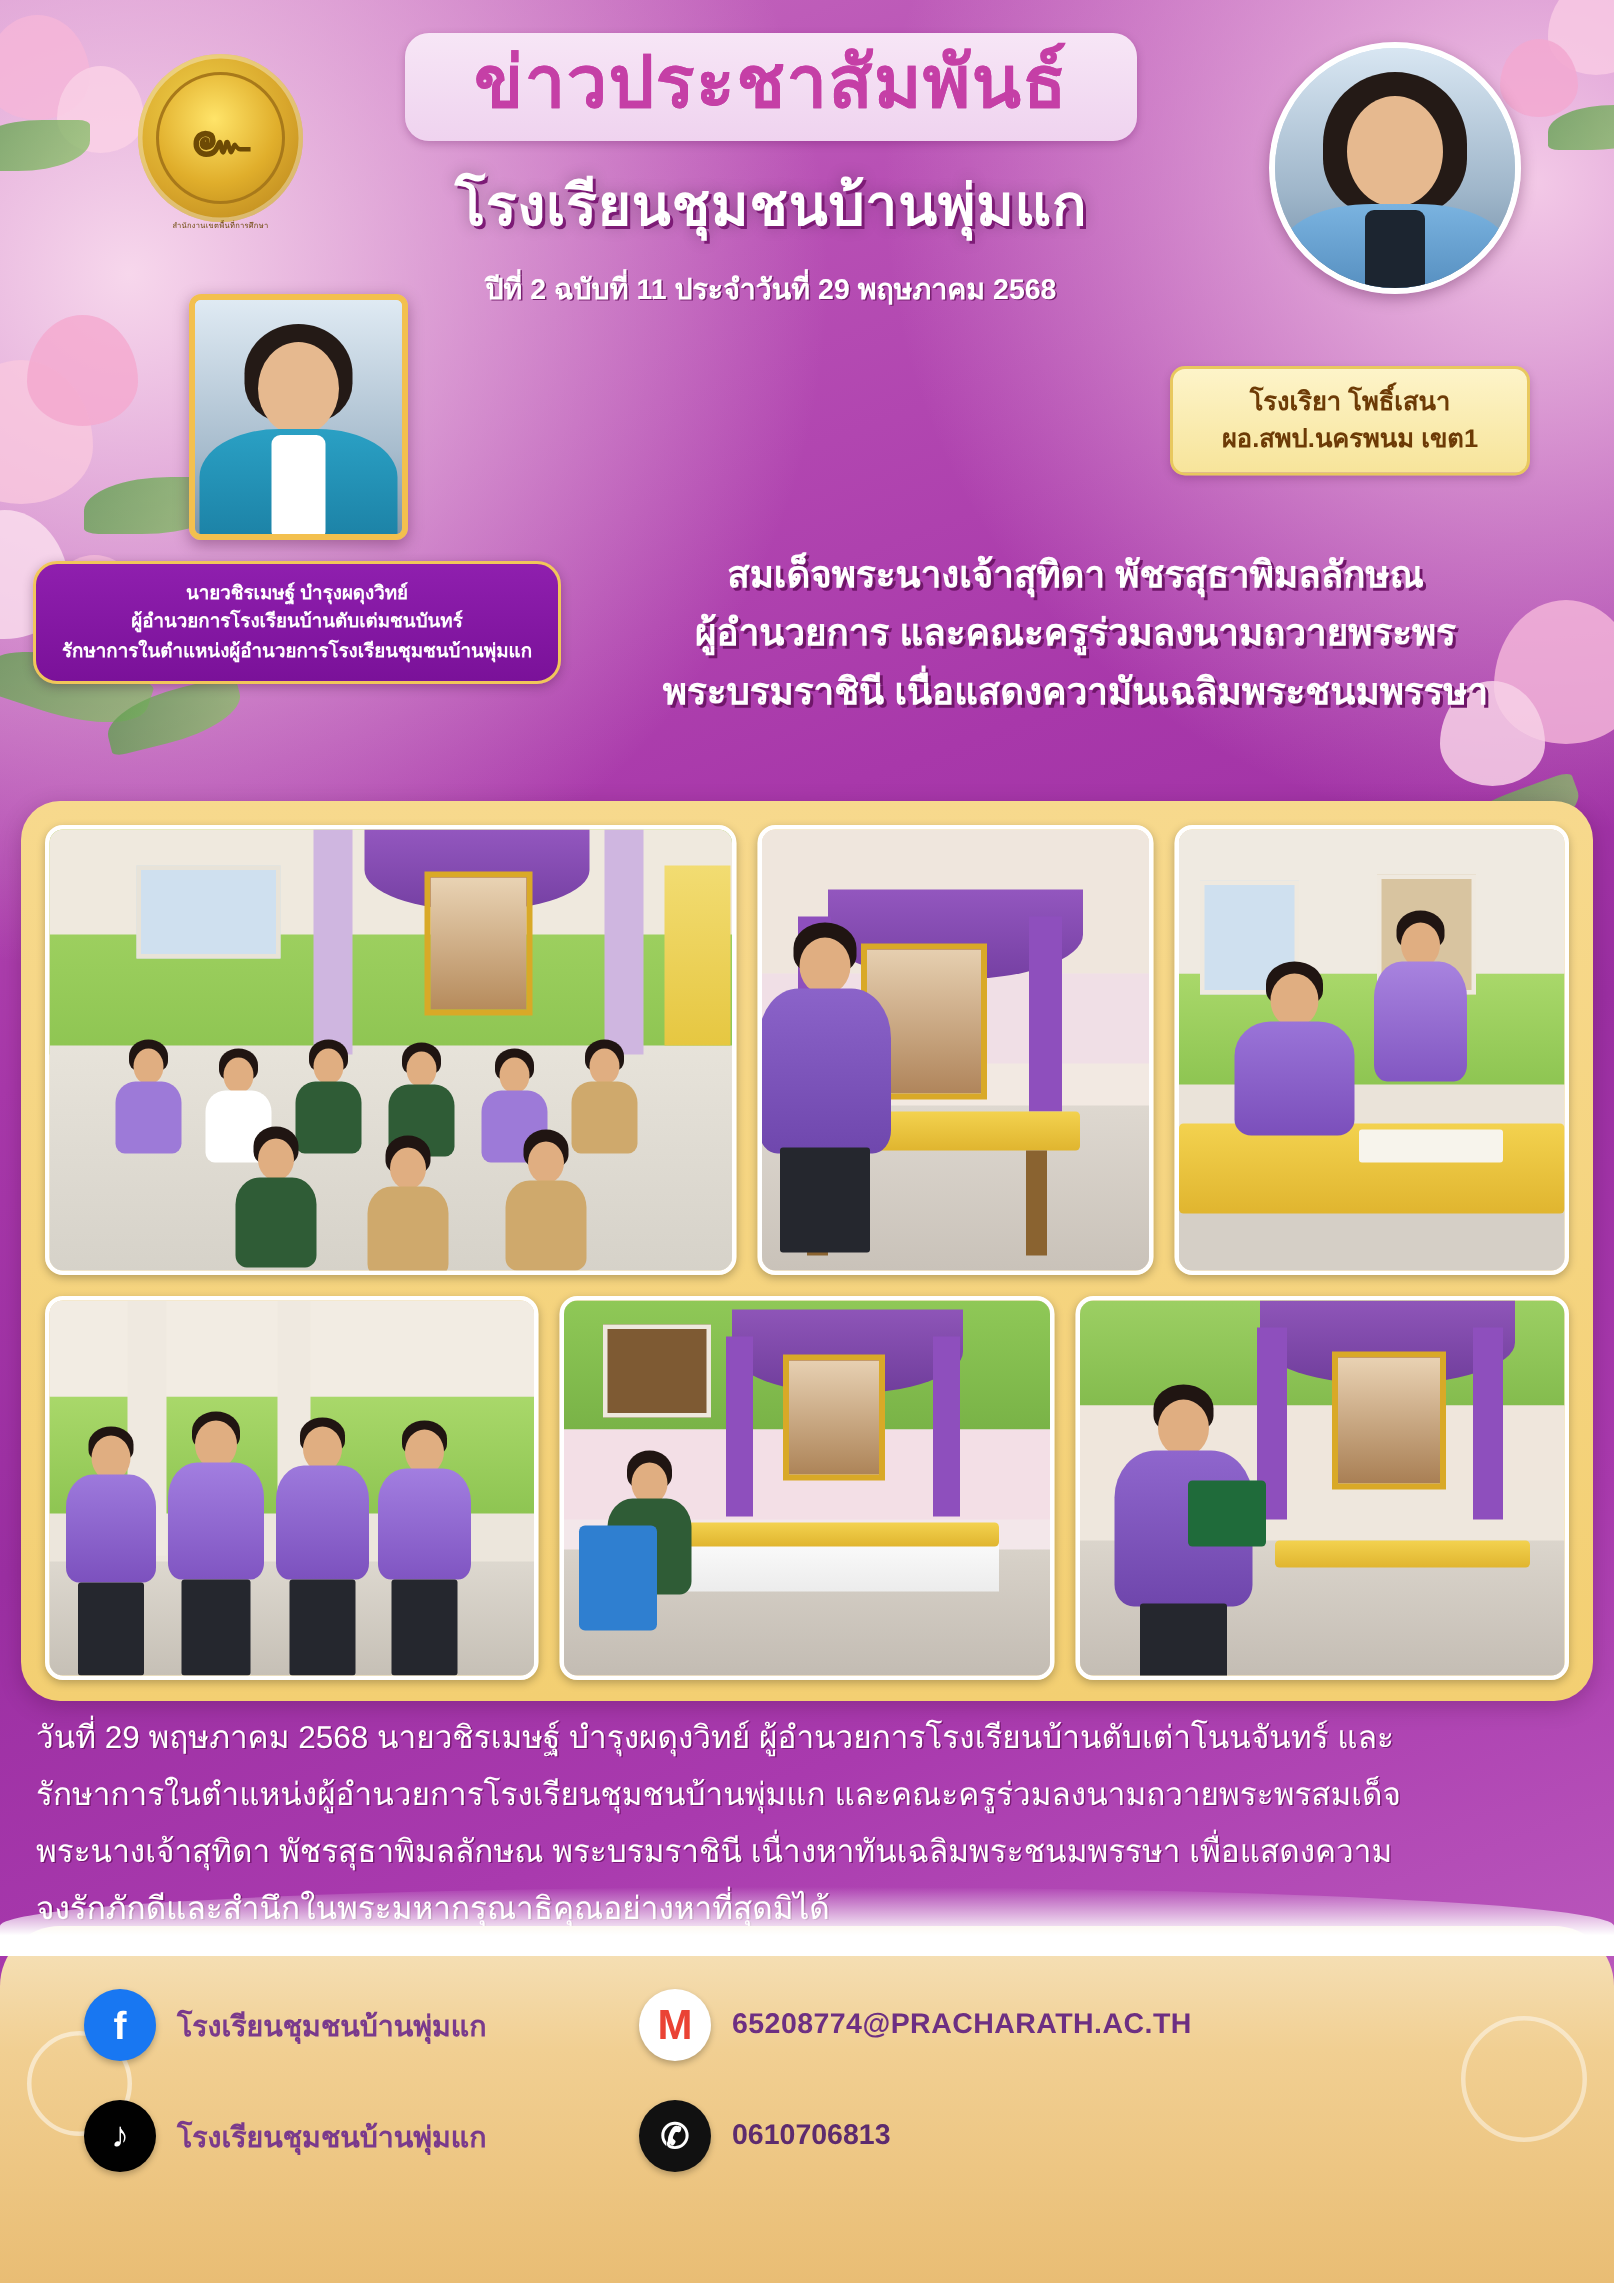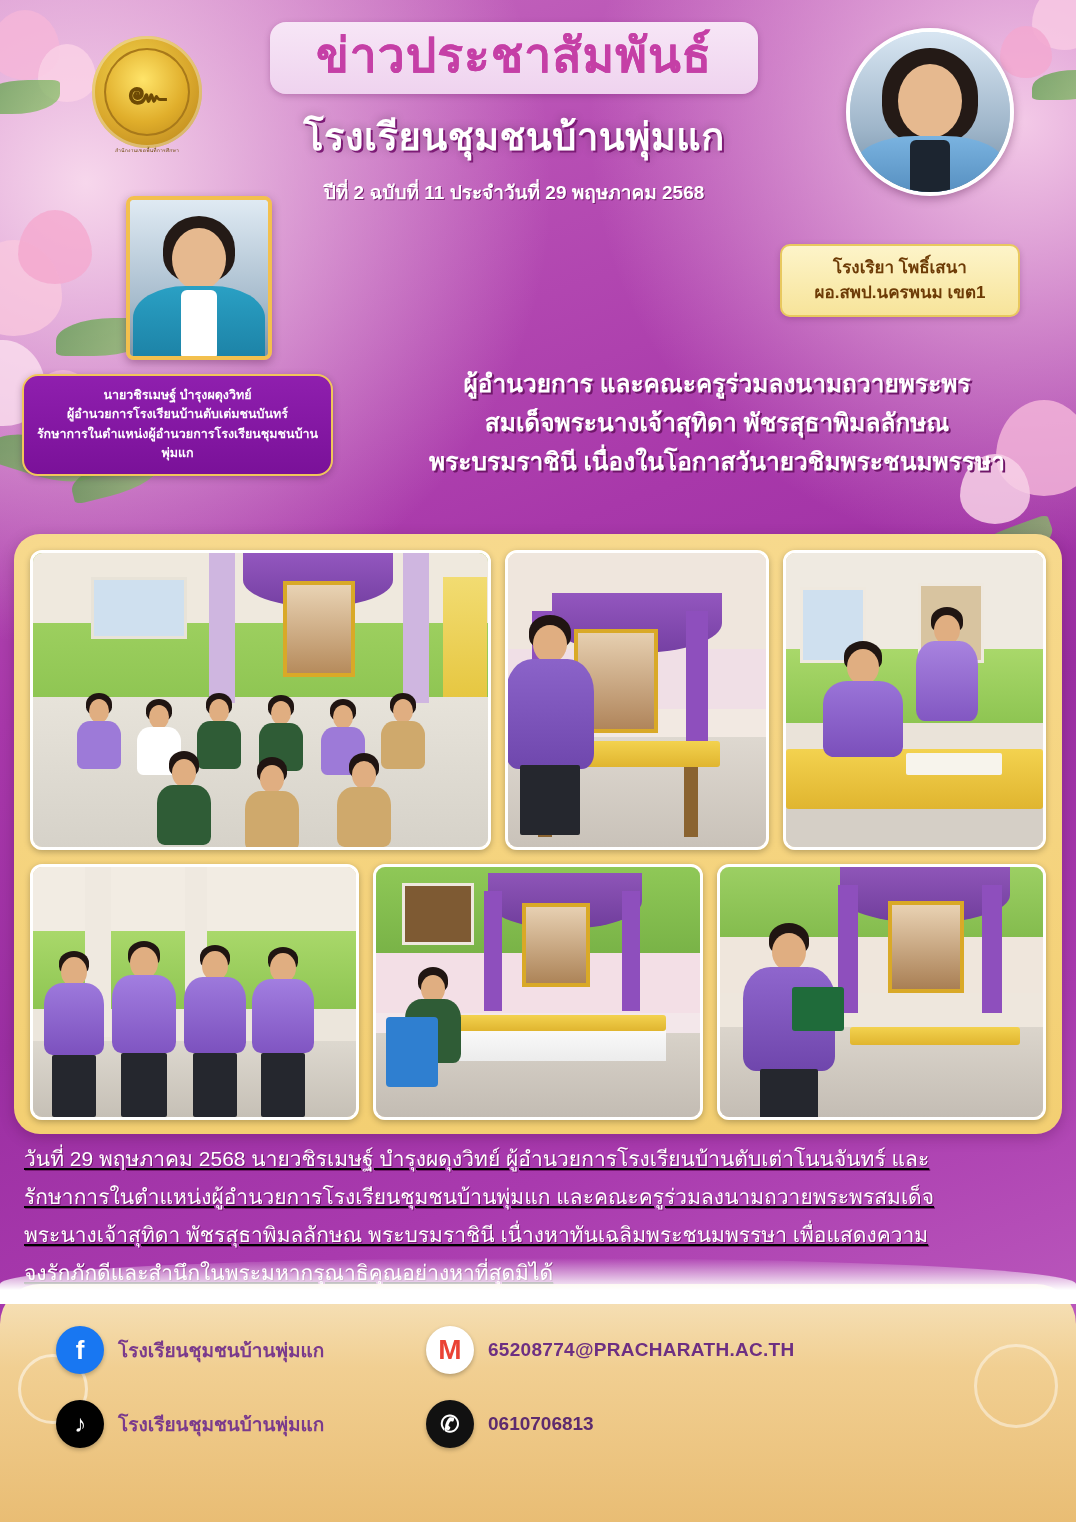--- a/index.html
+++ b/index.html
@@ -157,21 +157,21 @@
     box-shadow: 0 2px 6px rgba(70,0,60,.22);
   }
   .name-card div { font-size: 17px; color: #6d3b06; font-weight: bold; line-height: 1.45; }
 
   
   .subhead {
     position: relative; margin-top: 6px; height: 140px;
   }
   .acting-badge {
     position: absolute; left: 22px; top: 18px;
-    width: 311px; padding: 10px 12px;
+    width: 352px; padding: 10px 12px;
     border-radius: 16px;
     background: linear-gradient(180deg,#8f1fae,#7a1199);
     border: 2px solid #f1c65a;
     text-align: center;
     box-shadow: 0 2px 7px rgba(50,0,45,.3);
   }
   .acting-badge div { color: #ffffff; font-size: 12.5px; line-height: 1.55; font-weight: bold; }
   .headline {
     position: absolute; left: 376px; top: 8px; right: 18px;
     text-align: center;
@@ -236,21 +236,21 @@
     position: absolute; left: 50%; transform: translateX(-50%);
     border-radius: 30% 30% 14% 14%;
   }
   .person .legs {
     position: absolute; left: 50%; transform: translateX(-50%);
     background: #25272e; border-radius: 2px;
   }
 
   
   .body-text {
-    position: absolute; left: 24px; right: 24px; top: 1142px; text-decoration: underline;
+    position: absolute; left: 24px; right: 24px; top: 1142px;
   }
   .body-text p {
     margin: 0 0 4px 0;
     font-size: 21px; line-height: 1.62; color: #ffffff;
     text-shadow: 1px 1px 0 rgba(110,20,104,.85);
   }
 
   
   .footer {
     position: absolute; left: 0; right: 0; bottom: 0; height: 238px;
@@ -362,23 +362,23 @@
   </div>
 
   <div class="subhead">
     <div class="acting-badge">
       <div>นายวชิรเมษฐ์ บำรุงผดุงวิทย์</div>
       <div>ผู้อำนวยการโรงเรียนบ้านตับเต่มชนบันทร์</div>
       <div>รักษาการในตำแหน่งผู้อำนวยการโรงเรียนชุมชนบ้านพุ่มแก</div>
     </div>
 
     <div class="headline">
+      <div>สมเด็จพระนางเจ้าสุทิดา พัชรสุธาพิมลลักษณ</div>
       <div>ผู้อำนวยการ และคณะครูร่วมลงนามถวายพระพร</div>
-      <div>สมเด็จพระนางเจ้าสุทิดา พัชรสุธาพิมลลักษณ</div>
-      <div>พระบรมราชินี เนื่องในโอกาสวันายวชิมพระชนมพรรษา</div>
+      <div>พระบรมราชินี เนื่อแสดงความันเฉลิมพระชนมพรรษา</div>
     </div>
   </div>
 
   <div class="photo-panel">
 
     <div class="photo-row r1">
 
       <div class="photo" style="flex:0 0 461px;">
         <div class="sky" style="background:#f3efe6;"></div>
         <div class="rm-green" style="top:0;height:150px;background:linear-gradient(180deg,#a9d86a,#8ec552);"></div>

